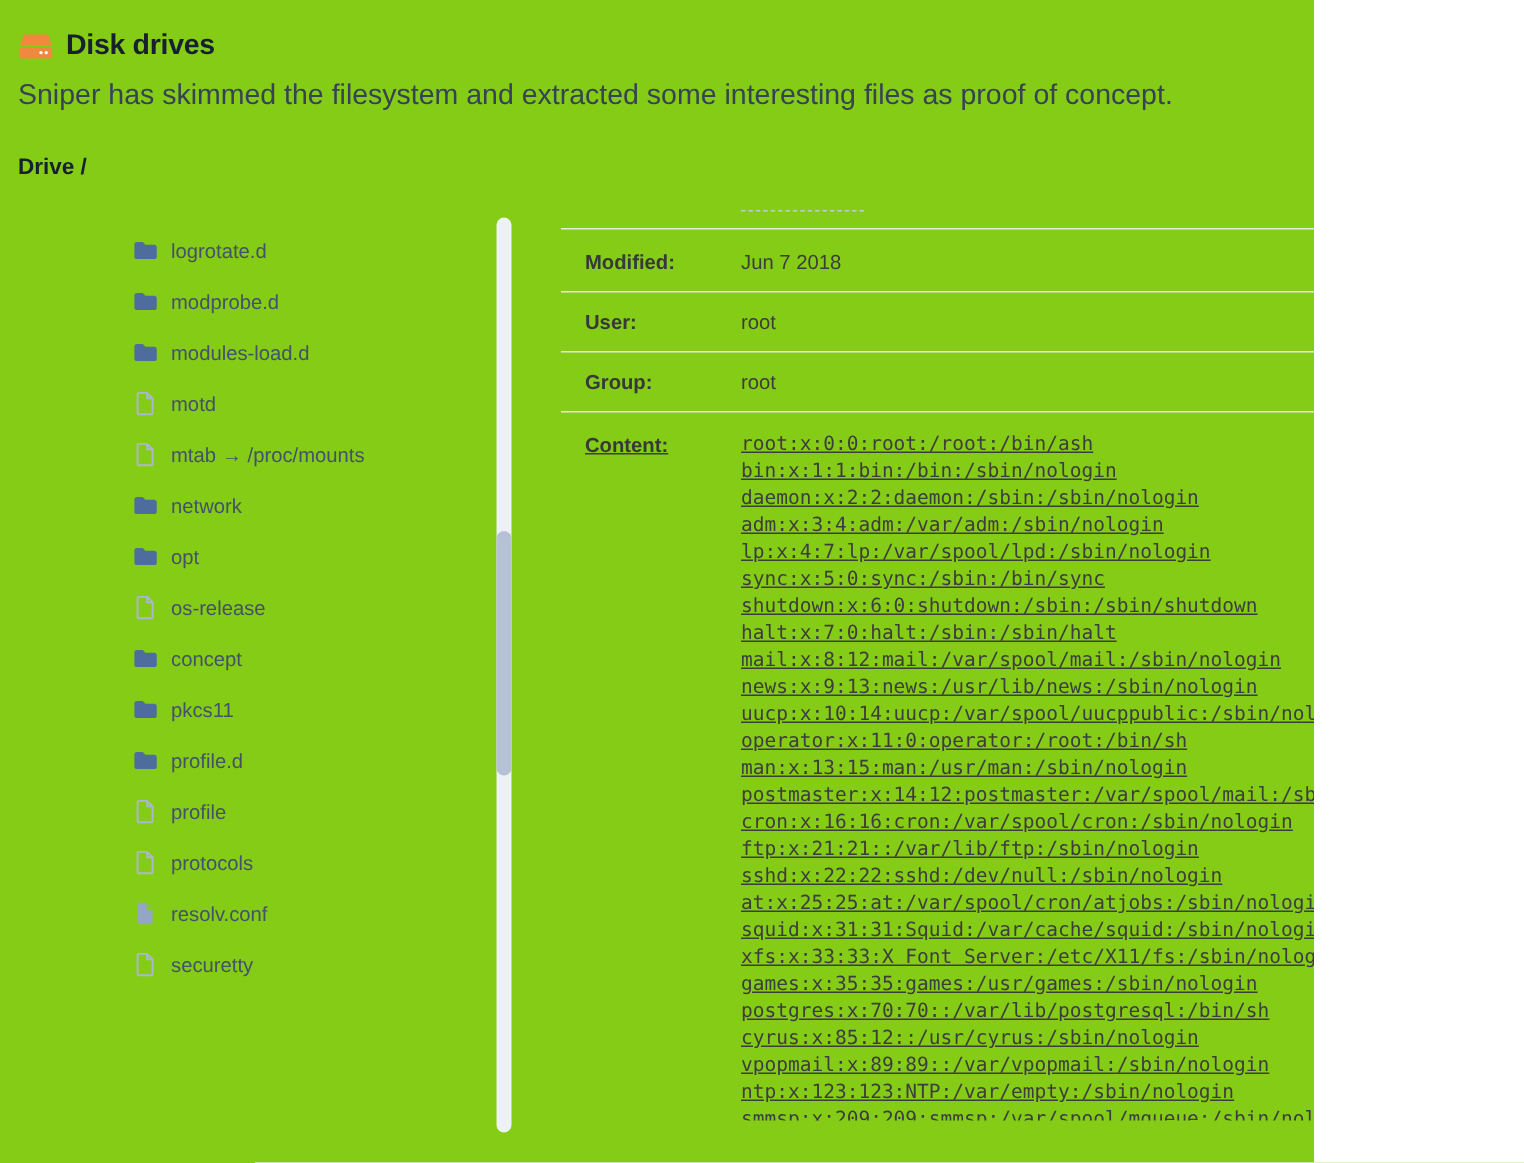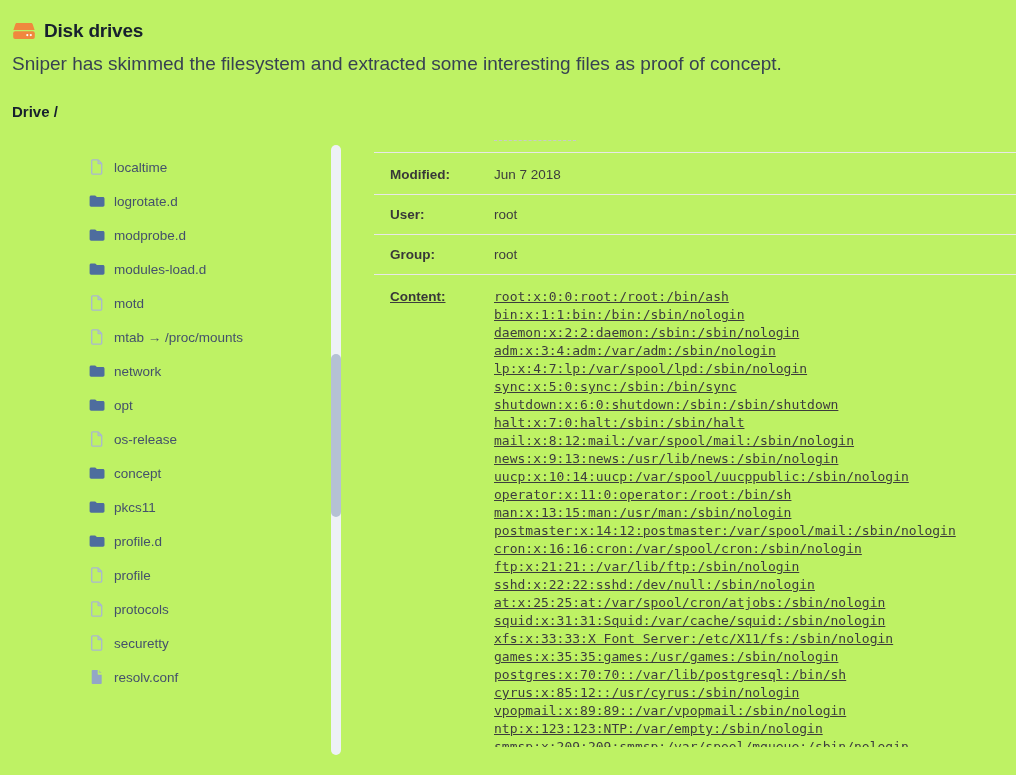--- a/index.html
+++ b/index.html
@@ -4,21 +4,21 @@
 <style>
   :root{
     --accent-orange:#f0883e; --folder-blue:#4e6d9e; --file-outline:#a9b7cf;
     --file-filled:#93a6c6; --tree-text:#44516b; --selected-row-bg:#edf0f5;
     --scrollbar-track:#eef1f6; --scrollbar-thumb:#b5c1d4; --row-border:#e8e8e8;
     --detail-text:#3d3d3d; --heading-text:#17202e;
   }
   *{margin:0;padding:0;box-sizing:border-box;}
   html,body{background:#fff;}
   body{font-family:"Liberation Sans",sans-serif;}
-  .page{position:relative;width:1016px;height:775px;background:#bef264;overflow:hidden;}
+  .page{position:relative;width:876px;height:775px;background:#84cc16;overflow:hidden;}
 
   
   .hdr-icon{position:absolute;left:12px;top:19px;width:24px;height:24px;color:var(--accent-orange);}
   .page-title{position:absolute;left:44px;top:20px;font-size:19px;font-weight:bold;color:var(--heading-text);letter-spacing:-0.2px;}
   .subtitle{position:absolute;left:12px;top:53px;font-size:19px;color:#374252;}
   .drive-heading{position:absolute;left:12px;top:103px;font-size:15px;font-weight:bold;color:var(--heading-text);}
 
   
   .tree{position:absolute;left:12px;top:137px;width:319px;height:610px;overflow:hidden;}
   .tree-inner{margin-top:13px;}
@@ -58,29 +58,20 @@
       <circle cx="15.3" cy="16.1" r="1.1" fill="#fff"></circle>
     </svg>
   </span>
   <h1 class="page-title">Disk drives</h1>
   <p class="subtitle">Sniper has skimmed the filesystem and extracted some interesting files as proof of concept.</p>
   <h2 class="drive-heading">Drive /</h2>
 
   <div class="tree">
     <div class="tree-inner">
         <div class="tree-row">
-          <span class="tree-icon c-fileout">
-            <svg viewBox="0 0 18 18" width="18" height="18">
-              <path fill="none" stroke="currentColor" stroke-width="1.3" stroke-linejoin="round" d="M4.5 1.9h5.6l3.6 3.6v9.8c0 .5-.4.8-.8.8H4.5c-.5 0-.8-.4-.8-.8V2.7c0-.5.3-.8.8-.8z"></path>
-              <path fill="none" stroke="currentColor" stroke-width="1.3" stroke-linejoin="round" d="M10.1 1.9v3.6h3.6"></path>
-            </svg>
-          </span>
-          <span class="tree-label">localtime</span>
-        </div>
-        <div class="tree-row">
           <span class="tree-icon c-folder">
             <svg viewBox="0 0 18 18" width="18" height="18">
               <path fill="currentColor" d="M1.6 5c0-.9.7-1.6 1.6-1.6h3.5c.3 0 .6.1.8.3l1.4 1.4h6c.9 0 1.6.7 1.6 1.6v6.4c0 .9-.7 1.6-1.6 1.6H3.2c-.9 0-1.6-.7-1.6-1.6V5z"></path>
             </svg>
           </span>
           <span class="tree-label">logrotate.d</span>
         </div>
         <div class="tree-row">
           <span class="tree-icon c-folder">
             <svg viewBox="0 0 18 18" width="18" height="18">
@@ -174,38 +165,38 @@
           <span class="tree-label">profile</span>
         </div>
         <div class="tree-row">
           <span class="tree-icon c-fileout">
             <svg viewBox="0 0 18 18" width="18" height="18">
               <path fill="none" stroke="currentColor" stroke-width="1.3" stroke-linejoin="round" d="M4.5 1.9h5.6l3.6 3.6v9.8c0 .5-.4.8-.8.8H4.5c-.5 0-.8-.4-.8-.8V2.7c0-.5.3-.8.8-.8z"></path>
               <path fill="none" stroke="currentColor" stroke-width="1.3" stroke-linejoin="round" d="M10.1 1.9v3.6h3.6"></path>
             </svg>
           </span>
           <span class="tree-label">protocols</span>
-        </div>
-        <div class="tree-row">
-          <span class="tree-icon c-fileout">
-            <svg viewBox="0 0 18 18" width="18" height="18">
-              <path fill="none" stroke="currentColor" stroke-width="1.3" stroke-linejoin="round" d="M4.5 1.9h5.6l3.6 3.6v9.8c0 .5-.4.8-.8.8H4.5c-.5 0-.8-.4-.8-.8V2.7c0-.5.3-.8.8-.8z"></path>
-              <path fill="none" stroke="currentColor" stroke-width="1.3" stroke-linejoin="round" d="M10.1 1.9v3.6h3.6"></path>
-            </svg>
-          </span>
-          <span class="tree-label">securetty</span>
         </div>
         <div class="tree-row">
           <span class="tree-icon c-filefill">
             <svg viewBox="0 0 18 18" width="18" height="18">
               <path fill="currentColor" d="M4.5 1.9h5.2v4c0 .5.4.9.9.9h3.1v8.5c0 .5-.4.8-.8.8H4.5c-.5 0-.8-.4-.8-.8V2.7c0-.5.3-.8.8-.8z"></path>
               <path fill="currentColor" opacity=".5" d="M10.9 2.1l2.8 2.8h-2.8z"></path>
             </svg>
           </span>
           <span class="tree-label">resolv.conf</span>
+        </div>
+        <div class="tree-row">
+          <span class="tree-icon c-fileout">
+            <svg viewBox="0 0 18 18" width="18" height="18">
+              <path fill="none" stroke="currentColor" stroke-width="1.3" stroke-linejoin="round" d="M4.5 1.9h5.6l3.6 3.6v9.8c0 .5-.4.8-.8.8H4.5c-.5 0-.8-.4-.8-.8V2.7c0-.5.3-.8.8-.8z"></path>
+              <path fill="none" stroke="currentColor" stroke-width="1.3" stroke-linejoin="round" d="M10.1 1.9v3.6h3.6"></path>
+            </svg>
+          </span>
+          <span class="tree-label">securetty</span>
         </div>
       </div>
   </div>
 
   <div class="scroll-track">
     <div class="scroll-thumb"></div>
   </div>
 
   <div class="details">
     <div class="dash-fragment"></div>

